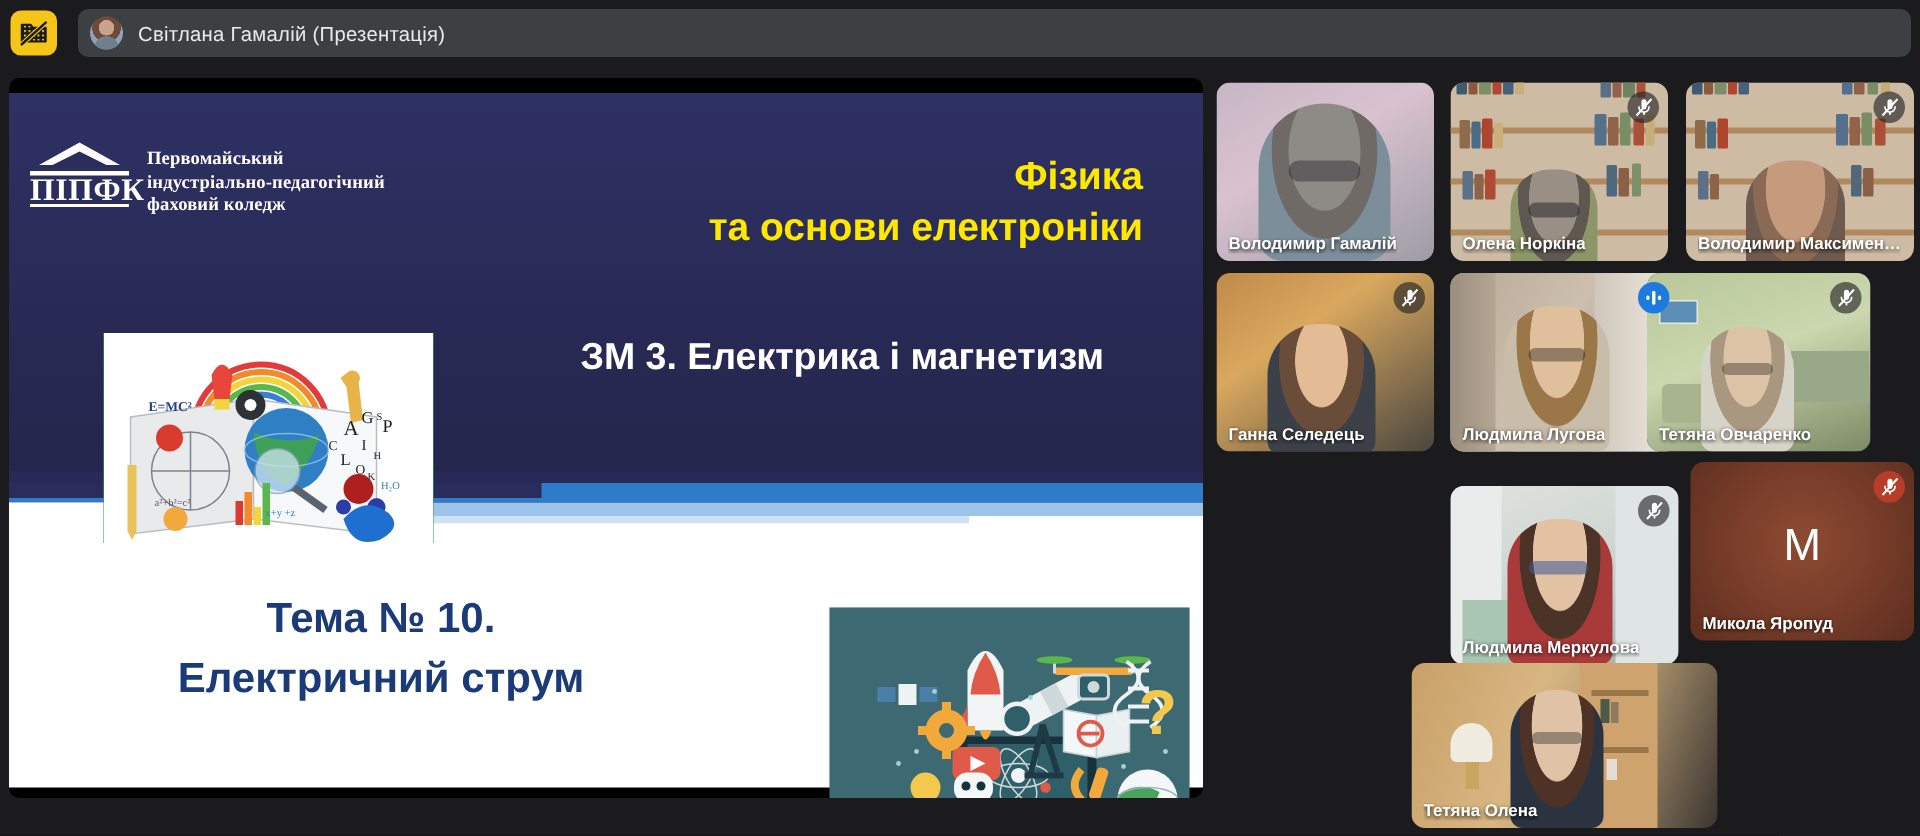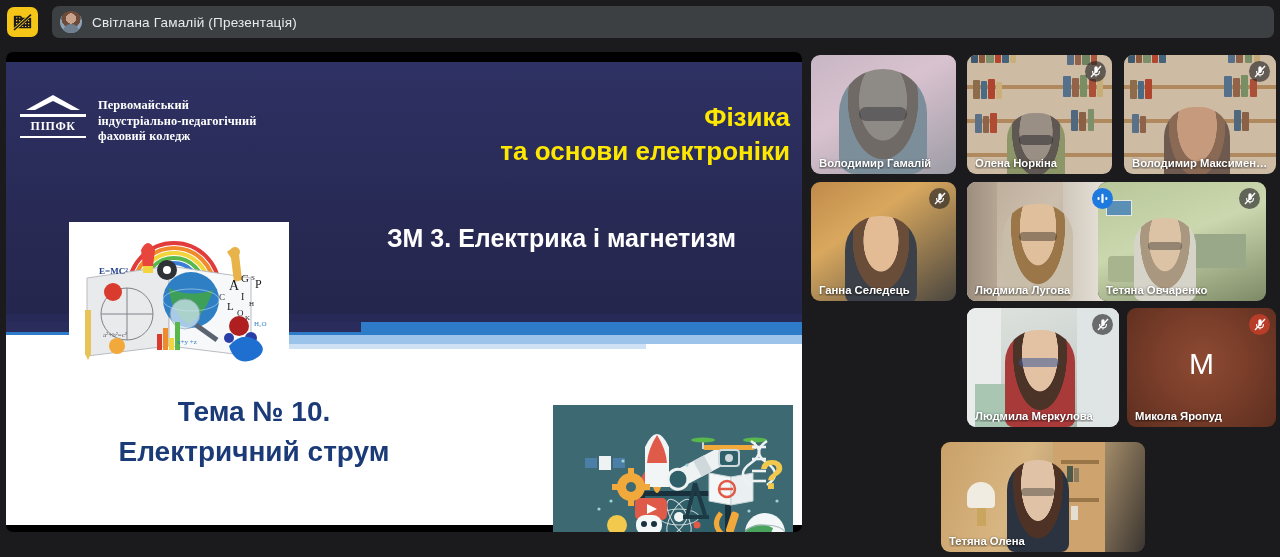--- a/index.html
+++ b/index.html
@@ -71,40 +71,40 @@
     border-bottom:15px solid #fff;
   }
   .logo-roof::after{
     content:""; position:absolute; left:11px; top:6px;
     width:0; height:0; border-left:22px solid transparent; border-right:22px solid transparent;
     border-bottom:11px solid #2a2c5b;
   }
   .logo-line{ width:66px; height:2.5px; background:#fff; margin-top:1px; }
   .logo-abbr{
     width:66px; text-align:center; color:#fff; font-weight:bold;
-    font-size:12px; letter-spacing:.5px; font-family:"Liberation Serif", serif;
+    font-size:21px; letter-spacing:.5px; font-family:"Liberation Serif", serif;
     line-height:17px; padding:1px 0 1px;
   }
   .logo-line2{ width:66px; height:2.5px; background:#fff; }
   .logo-text{
     margin-left:12px; color:#fff; font-family:"Liberation Serif", serif;
     font-weight:bold; font-size:12.4px; line-height:15.5px; letter-spacing:.1px;
     padding-top:3px;
   }
 
   
   .collage{
     position:absolute; left:63px; top:160px; width:220px; height:140px;
     background:#15803d; z-index:4; overflow:hidden;
   }
   .collage svg{ display:block; }
 
   
   .yellow-title{
-    position:absolute; right:12px; top:38px; width:480px; text-align:right;
+    position:absolute; right:40px; top:38px; width:480px; text-align:right;
     color:#FFE800; font-weight:bold; font-size:26px; line-height:34px; z-index:3;
   }
   .zm-title{
     position:absolute; right:66px; top:162px; width:520px; text-align:right;
     color:#ffffff; font-weight:bold; font-size:25px; z-index:3;
   }
 
   
   .band-navy{ position:absolute; left:0; top:252px; width:796px; height:8px; background:#272a57; }
   .band-blue{ position:absolute; left:0; top:260px; width:796px; height:13px; background:#2e7cc9; }
@@ -560,41 +560,41 @@
       <svg width="12" height="13" viewBox="0 0 12 13">
           <path d="M6 1.2a1.7 1.7 0 0 1 1.7 1.7v3.3A1.7 1.7 0 0 1 6 7.9a1.7 1.7 0 0 1-1.7-1.7V2.9A1.7 1.7 0 0 1 6 1.2z" fill="#fff"></path>
           <path d="M2.6 5.9v.5a3.4 3.4 0 0 0 6.8 0v-.5" stroke="#fff" stroke-width="1.1" fill="none"></path>
           <line x1="6" y1="9.6" x2="6" y2="11.6" stroke="#fff" stroke-width="1.1"></line>
           <line x1="1" y1="12" x2="11" y2="1" stroke="#fff" stroke-width="1.3"></line>
         </svg>
     </div>
     <span class="nm">Ганна Селедець</span>
   </div>
 
-  <div class="tile" style="left:1098px; top:182px; width:168px; height:119px;text-decoration:underline;">
+  <div class="tile" style="left:1098px; top:182px; width:149px; height:119px;text-decoration:underline;">
     <div class="vid" style="background:linear-gradient(160deg,#b8c79a 0%,#cbd7ae 45%,#7d8a66 100%);">
       <div style="position:absolute;left:8px;top:18px;width:26px;height:16px;background:#5b8fb5;border:1.5px solid #e6e9e0;"></div>
       <div style="position:absolute;left:96px;top:52px;width:52px;height:34px;background:#9aa88a;"></div>
       <div style="position:absolute;left:10px;top:74px;width:74px;height:26px;background:#a7b48d;border-radius:4px;"></div>
       <div style="position:absolute;left:36px;top:36px;width:62px;height:83px;border-radius:28px 28px 8px 8px;background:radial-gradient(ellipse at 50% 26%,#dcc3a6 0 36%,#a99780 37% 56%,#d6d4c8 57% 100%);"></div>
       <div style="position:absolute;left:50px;top:60px;width:34px;height:8px;border-radius:4px;background:rgba(40,40,40,.4);"></div>
     </div>
     <div class="badge">
       <svg width="12" height="13" viewBox="0 0 12 13">
           <path d="M6 1.2a1.7 1.7 0 0 1 1.7 1.7v3.3A1.7 1.7 0 0 1 6 7.9a1.7 1.7 0 0 1-1.7-1.7V2.9A1.7 1.7 0 0 1 6 1.2z" fill="#fff"></path>
           <path d="M2.6 5.9v.5a3.4 3.4 0 0 0 6.8 0v-.5" stroke="#fff" stroke-width="1.1" fill="none"></path>
           <line x1="6" y1="9.6" x2="6" y2="11.6" stroke="#fff" stroke-width="1.1"></line>
           <line x1="1" y1="12" x2="11" y2="1" stroke="#fff" stroke-width="1.3"></line>
         </svg>
     </div>
     <span class="nm">Тетяна Овчаренко</span>
   </div>
 
 
-  <div class="tile" style="left:967px; top:308px; width:152px; height:119px;">
+  <div class="tile" style="left:967px; top:324px; width:152px; height:119px;">
     <div class="vid" style="background:linear-gradient(160deg,#dfe3e0 0%,#cfd6d2 45%,#9fb0a6 100%);">
       <div style="position:absolute;left:0;top:0;width:34px;height:119px;background:#e9eceb;"></div>
       <div style="position:absolute;left:8px;top:76px;width:46px;height:43px;background:#a8c6b2;"></div>
       <div style="position:absolute;left:110px;top:0;width:42px;height:119px;background:#dfe5e4;"></div>
       <div style="position:absolute;left:38px;top:22px;width:70px;height:97px;border-radius:32px 32px 8px 8px;background:radial-gradient(ellipse at 50% 24%,#e3c2a4 0 36%,#4b3327 37% 54%,#a83a3a 55% 100%);"></div>
       <div style="position:absolute;left:52px;top:50px;width:40px;height:9px;border-radius:5px;background:rgba(60,90,150,.55);"></div>
     </div>
     <div class="badge">
       <svg width="12" height="13" viewBox="0 0 12 13">
           <path d="M6 1.2a1.7 1.7 0 0 1 1.7 1.7v3.3A1.7 1.7 0 0 1 6 7.9a1.7 1.7 0 0 1-1.7-1.7V2.9A1.7 1.7 0 0 1 6 1.2z" fill="#fff"></path>

